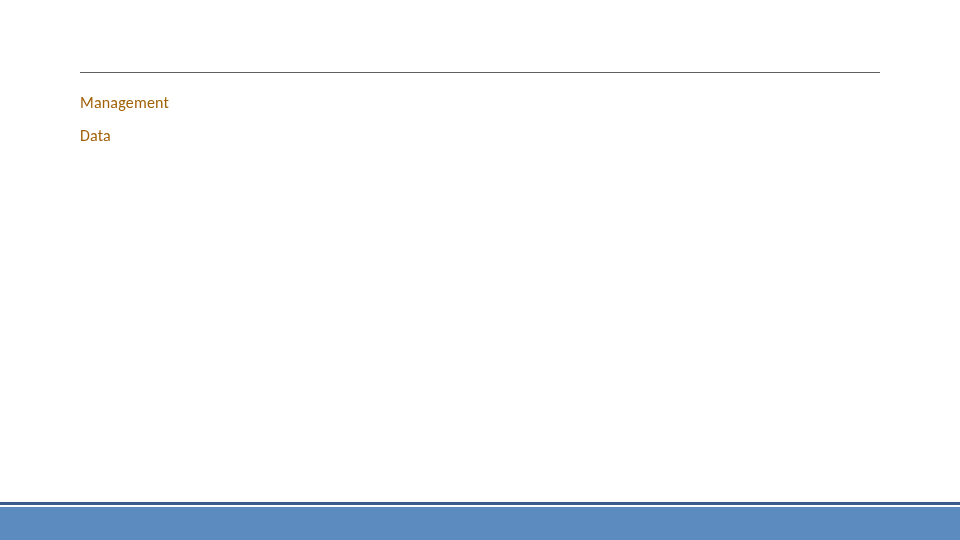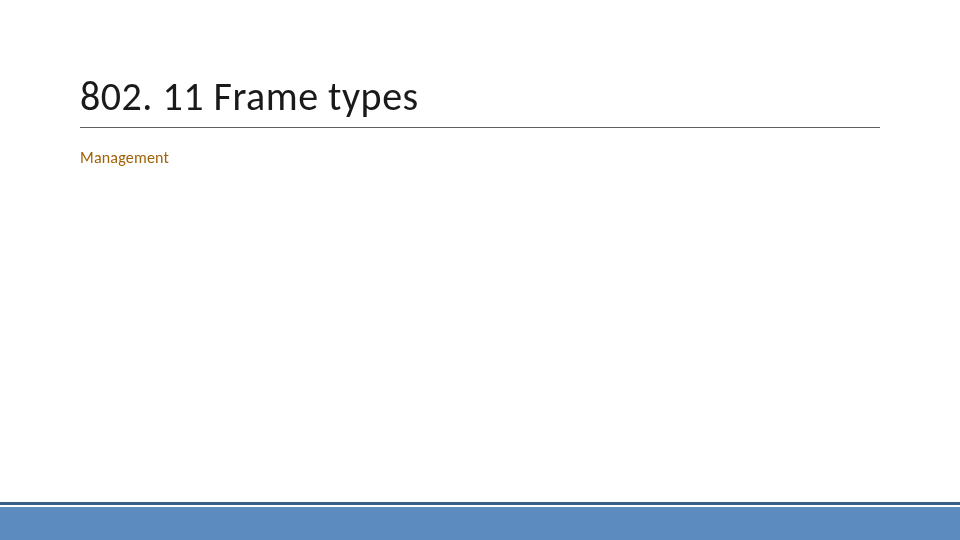--- a/index.html
+++ b/index.html
@@ -56,22 +56,22 @@
     }
     .footer-main {
       height: 33px;
       background: #5b8bbf;
     }
   </style>
 </head>
 <body>
 
 <div class="slide">
-  <div class="title">802. 11 Frame types</div>
   <div class="title-underline"></div>
   <div class="body-item">Management</div>
+  <div class="body-item">Data</div>
 </div>
 
 <div class="footer-bar">
   <div class="footer-top-line"></div>
   <div class="footer-gap"></div>
   <div class="footer-main"></div>
 </div>
 
 </body></html>

